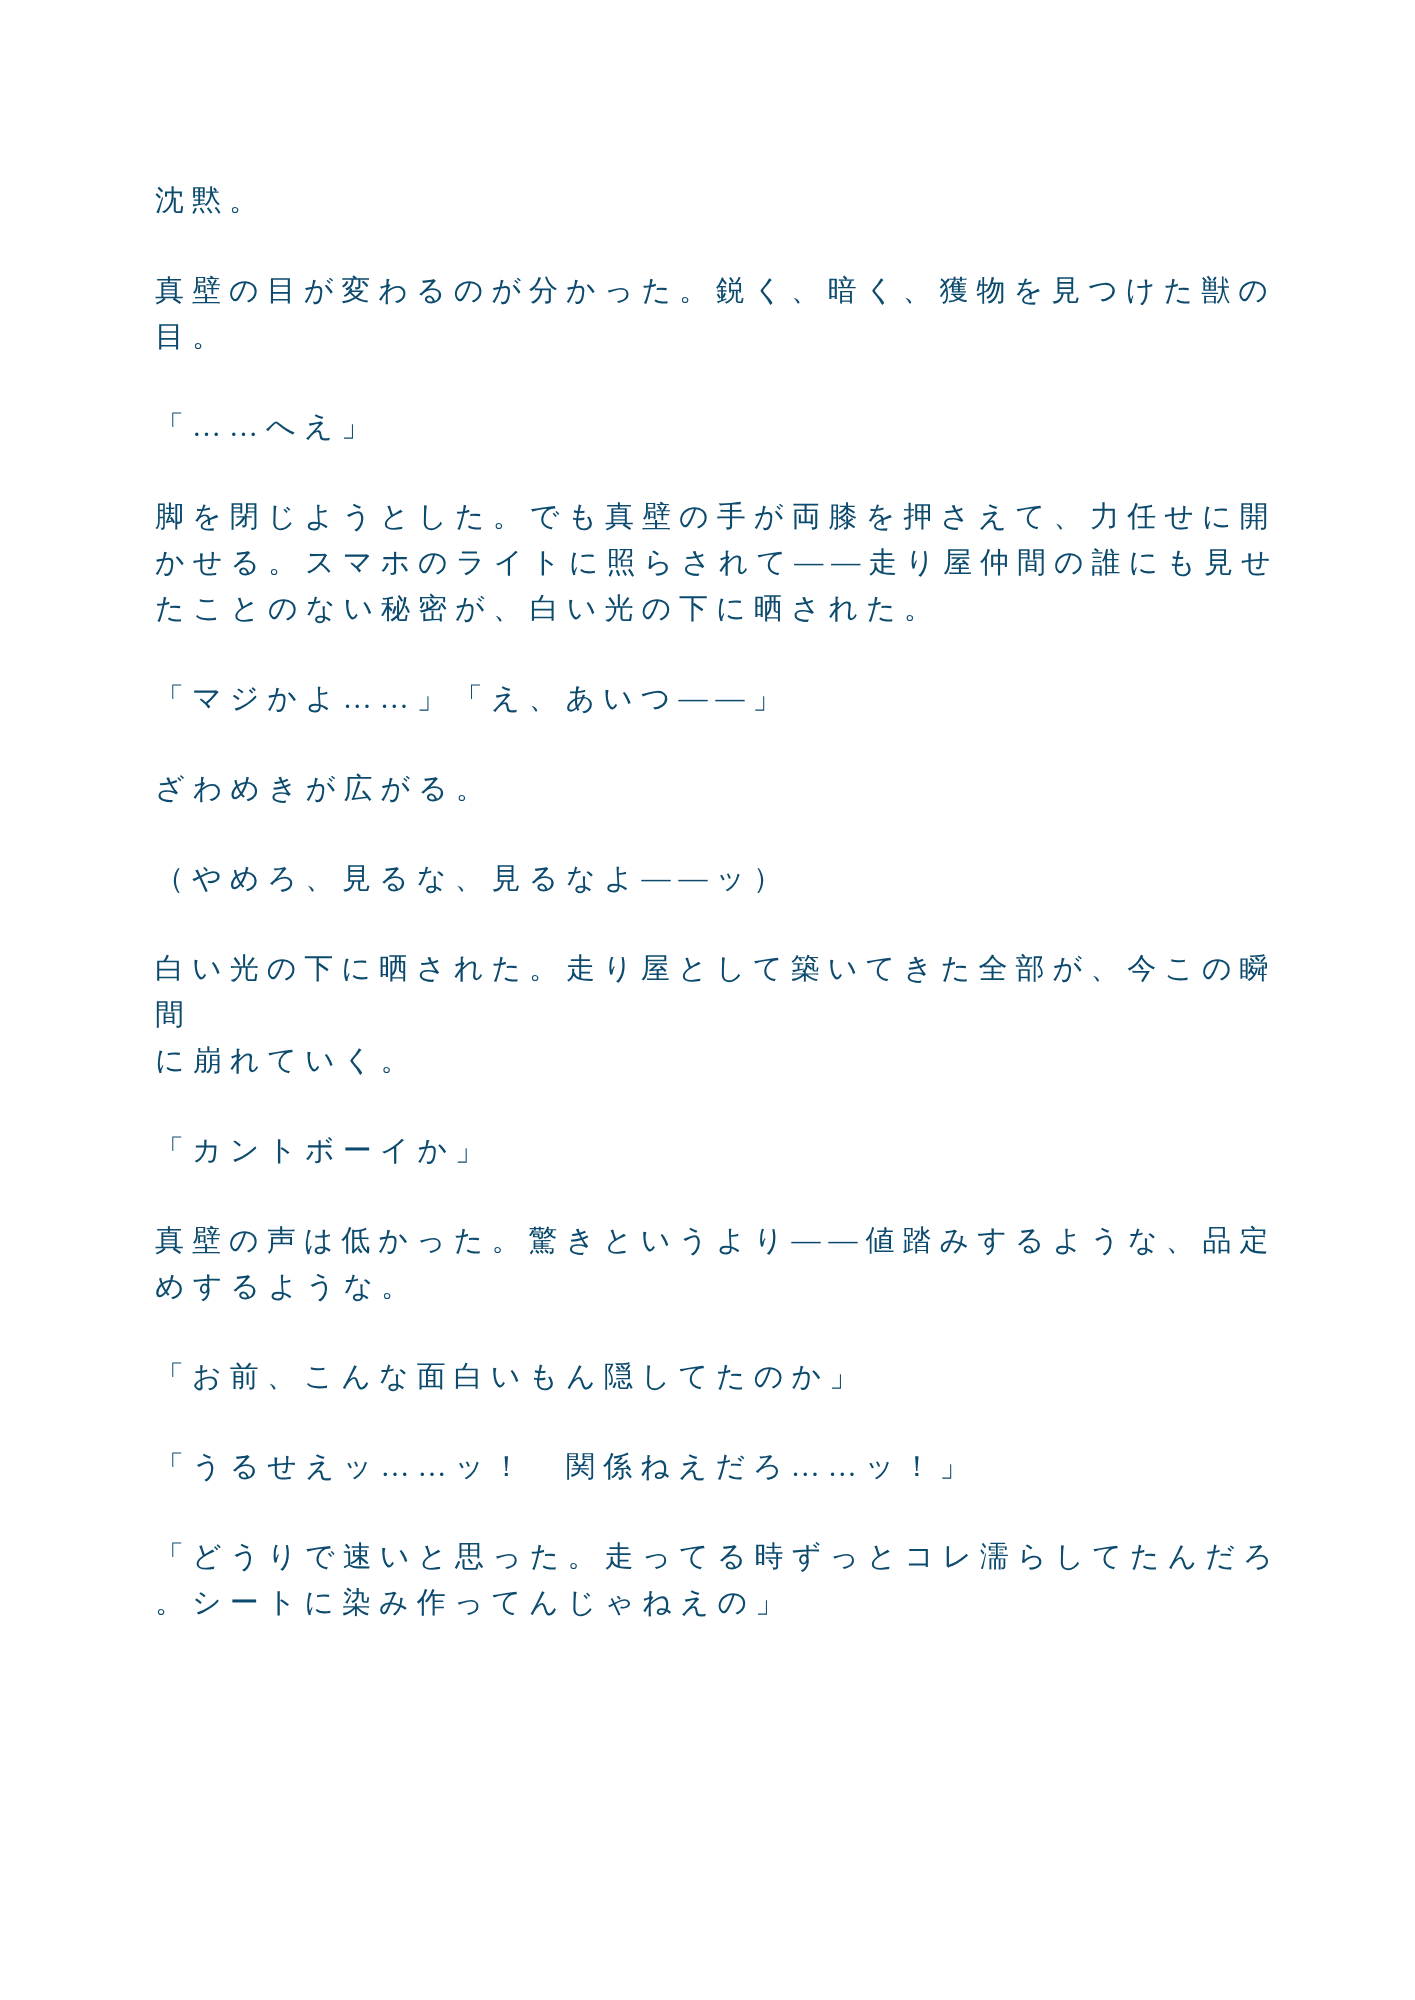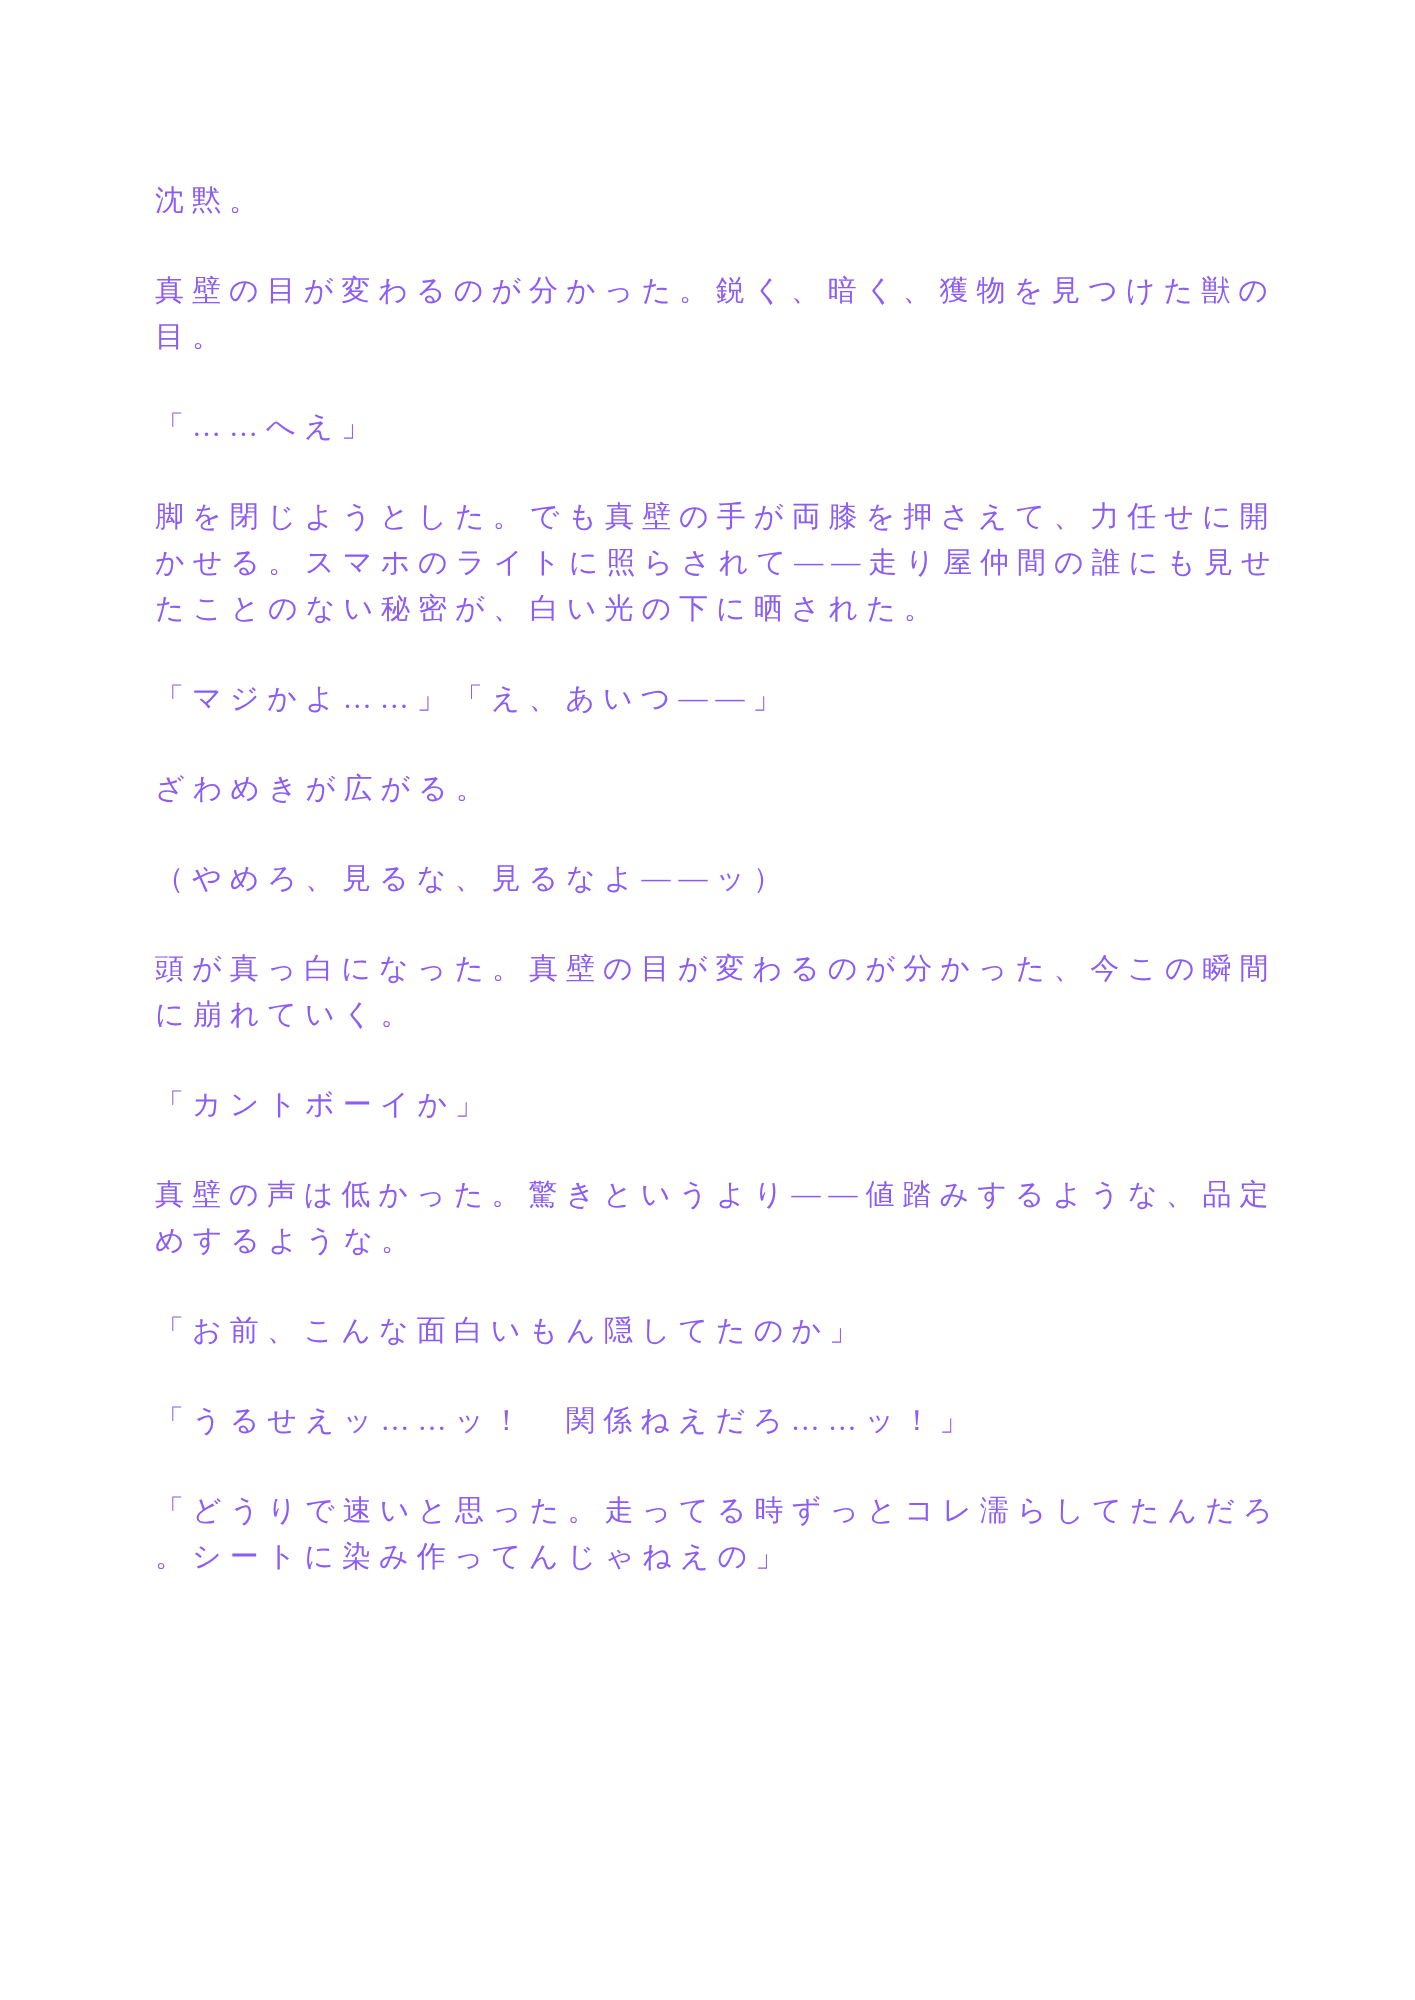--- a/index.html
+++ b/index.html
@@ -19,21 +19,21 @@
     height: 2000px;
     padding: 177px 120px 0 155px;
     background: #ffffff;
   }
   .text-body p {
     margin: 0 0 44px 0;
     padding: 0;
     font-size: 29px;
     line-height: 46px;
     letter-spacing: 8px;
-    color: #8b5cf6;
+    color: #0c4a6e;
     white-space: pre-line;
     text-align: left;
     max-width: 1145px;
   }
 </style>
 </head>
 <body>
 
 <main class="page">
   <div class="text-body">
@@ -41,21 +41,21 @@
   <p>沈黙。</p>
       <p>真壁の目が変わるのが分かった。鋭く、暗く、獲物を見つけた獣の
 目。</p>
       <p>「……へえ」</p>
       <p>脚を閉じようとした。でも真壁の手が両膝を押さえて、力任せに開
 かせる。スマホのライトに照らされて――走り屋仲間の誰にも見せ
 たことのない秘密が、白い光の下に晒された。</p>
       <p>「マジかよ……」「え、あいつ――」</p>
       <p>ざわめきが広がる。</p>
       <p>（やめろ、見るな、見るなよ――ッ）</p>
-      <p>頭が真っ白になった。真壁の目が変わるのが分かった、今この瞬間
+      <p>白い光の下に晒された。走り屋として築いてきた全部が、今この瞬間
 に崩れていく。</p>
       <p>「カントボーイか」</p>
       <p>真壁の声は低かった。驚きというより――値踏みするような、品定
 めするような。</p>
       <p>「お前、こんな面白いもん隠してたのか」</p>
       <p>「うるせえッ……ッ！　関係ねえだろ……ッ！」</p>
       <p>「どうりで速いと思った。走ってる時ずっとコレ濡らしてたんだろ
 。シートに染み作ってんじゃねえの」</p>
     </div>
 </main>

